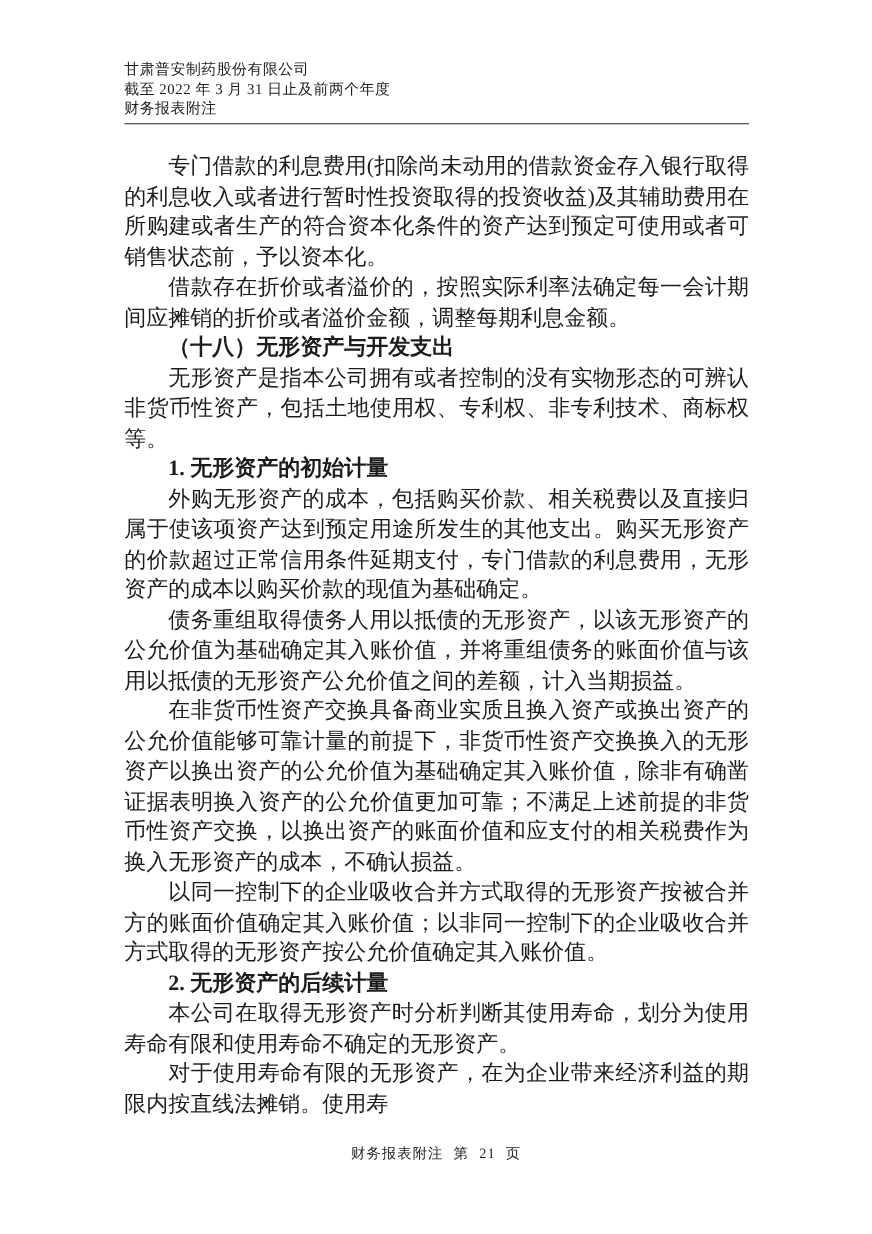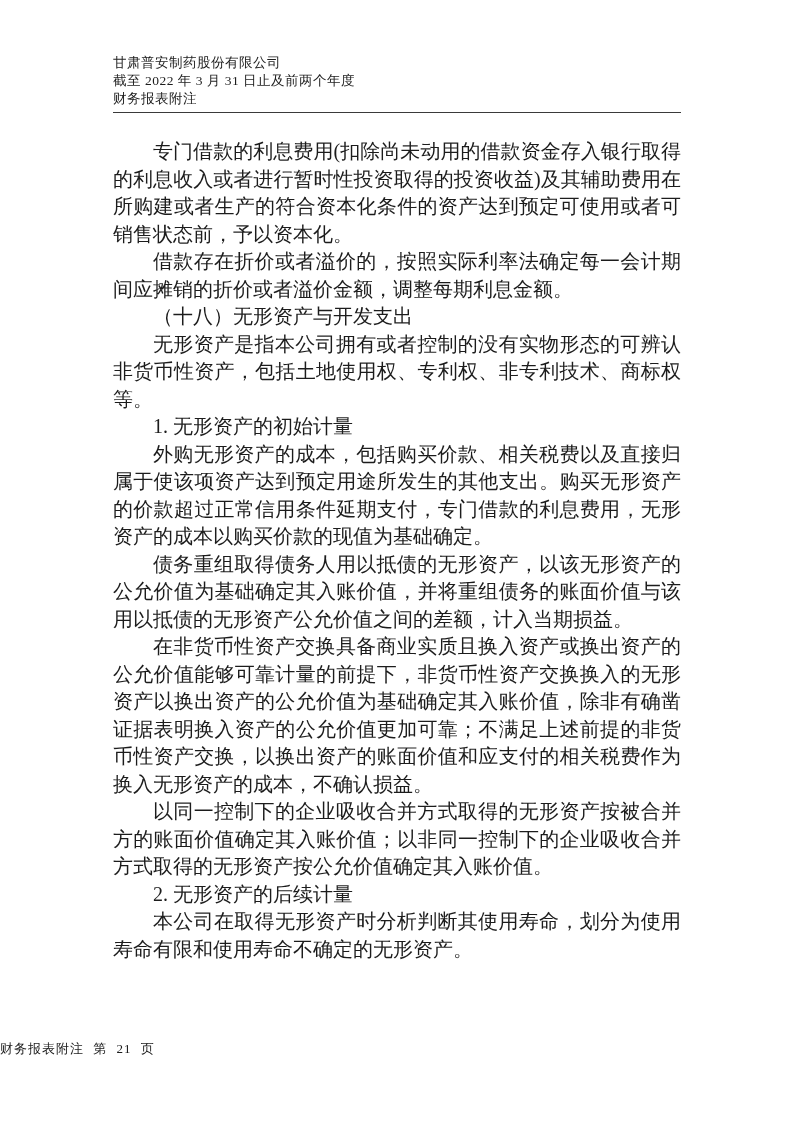--- a/index.html
+++ b/index.html
@@ -35,28 +35,28 @@
   }
   .doc-body {
     margin-top: 25px;
     font-size: 20px;
     line-height: 27.5px;
     text-align: justify;
     text-justify: inter-ideograph;
   }
   .doc-body p, .doc-body div { text-indent: 2em; }
   .para { font-weight: normal; }
-  .sec-heading { font-weight: 400; }
+  .sec-heading { font-weight: 700; }
   .sub-heading { font-weight: normal; }
   .doc-footer {
     position: absolute;
     left: 0;
     top: 1040px;
     width: 793px;
-    text-align: left;
+    text-align: center;
     font-size: 13px;
     line-height: 18px;
     word-spacing: 5px;
     letter-spacing: 1px;
   }
 </style>
 </head>
 <body>
 
 <div class="page">
@@ -74,18 +74,19 @@
       <p class="para">借款存在折价或者溢价的，按照实际利率法确定每一会计期间应摊销的折价或者溢价金额，调整每期利息金额。</p>
       <p class="sec-heading">（十八）无形资产与开发支出</p>
       <p class="para">无形资产是指本公司拥有或者控制的没有实物形态的可辨认非货币性资产，包括土地使用权、专利权、非专利技术、商标权等。</p>
       <p class="sec-heading">1. 无形资产的初始计量</p>
       <p class="para">外购无形资产的成本，包括购买价款、相关税费以及直接归属于使该项资产达到预定用途所发生的其他支出。购买无形资产的价款超过正常信用条件延期支付，专门借款的利息费用，无形资产的成本以购买价款的现值为基础确定。</p>
       <p class="para">债务重组取得债务人用以抵债的无形资产，以该无形资产的公允价值为基础确定其入账价值，并将重组债务的账面价值与该用以抵债的无形资产公允价值之间的差额，计入当期损益。</p>
       <p class="para">在非货币性资产交换具备商业实质且换入资产或换出资产的公允价值能够可靠计量的前提下，非货币性资产交换换入的无形资产以换出资产的公允价值为基础确定其入账价值，除非有确凿证据表明换入资产的公允价值更加可靠；不满足上述前提的非货币性资产交换，以换出资产的账面价值和应支付的相关税费作为换入无形资产的成本，不确认损益。</p>
       <p class="para">以同一控制下的企业吸收合并方式取得的无形资产按被合并方的账面价值确定其入账价值；以非同一控制下的企业吸收合并方式取得的无形资产按公允价值确定其入账价值。</p>
       <p class="sec-heading">2. 无形资产的后续计量</p>
       <p class="para">本公司在取得无形资产时分析判断其使用寿命，划分为使用寿命有限和使用寿命不确定的无形资产。</p>
+      <p class="para">对于使用寿命有限的无形资产，在为企业带来经济利益的期限内按直线法摊销。使用寿</p>
     </div>
 
   </div>
 
   <div class="doc-footer">财务报表附注 第 21 页</div>
 </div>
 
 </body></html>

